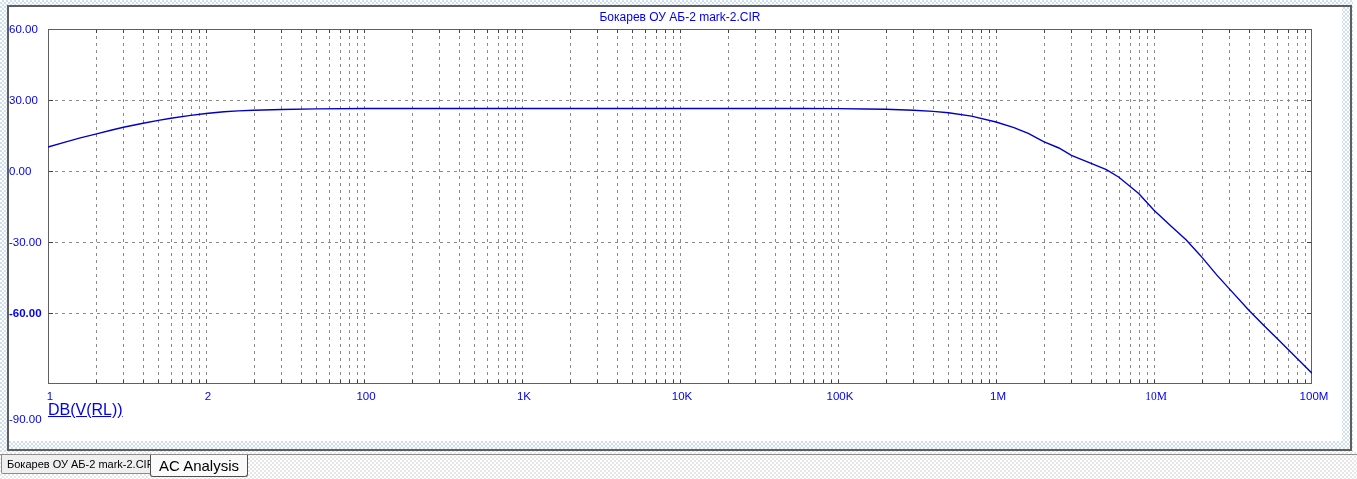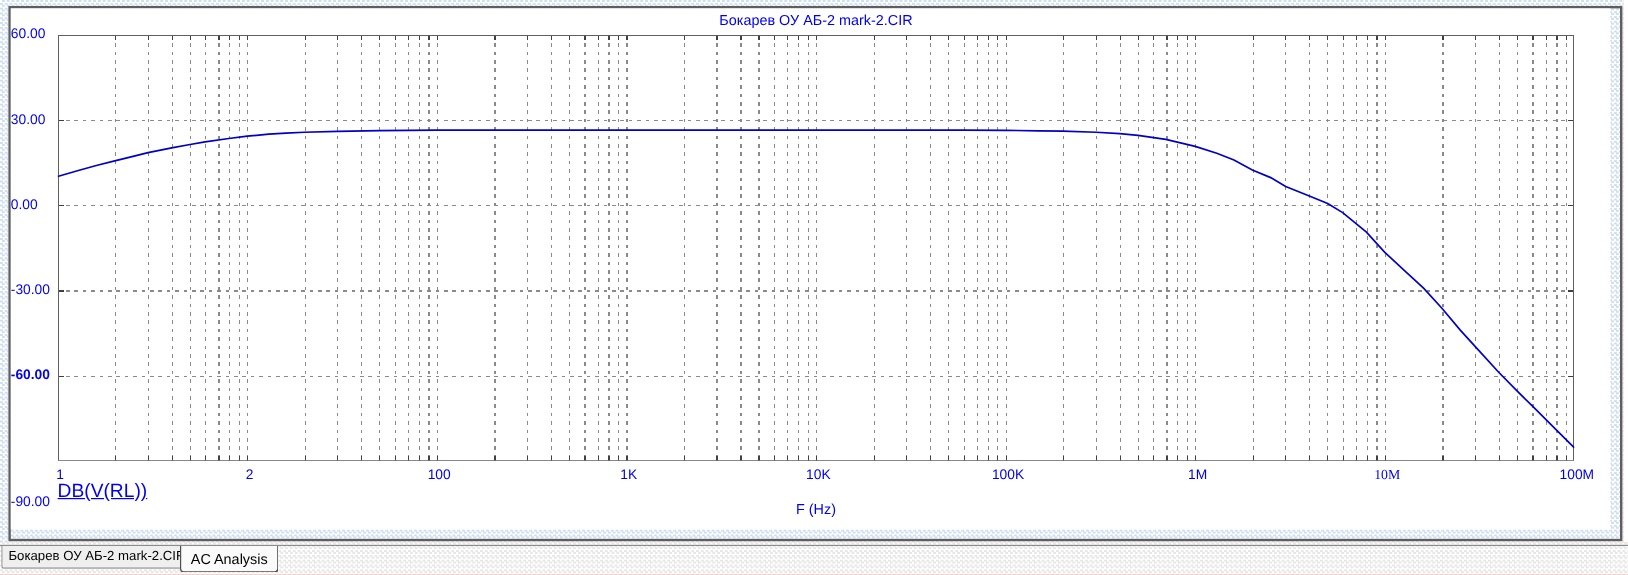--- a/index.html
+++ b/index.html
@@ -56,21 +56,21 @@
     font-size:11px;color:#000;white-space:nowrap;
     display:flex;align-items:center;padding:0 5px;cursor:pointer;
   }
   #tab-schematic{
     left:1px;height:19px;background:#efefef;
     border:1px solid #8c8c8c;border-top:none;border-radius:0 0 2px 2px;
   }
   #tab-analysis{
     left:150px;height:22px;background:#fafafa;
     border:1px solid #4f4f4f;border-top:none;border-radius:0 0 3px 3px;
-    font-size:12px;padding:0 8px;
+    font-size:15px;padding:0 8px;
   }
 </style>
 </head>
 <body>
 
 <div id="screen">
   <div id="app-bg" class="checker-blue"></div>
   <div id="right-strip"></div>
 
   <div id="frame" class="checker-blue">
@@ -318,21 +318,20 @@
           <div class="xlab" style="left: 199px;">2</div>
           <div class="xlab" style="left: 357px;">100</div>
           <div class="xlab" style="left: 515px;">1K</div>
           <div class="xlab" style="left: 673px;">10K</div>
           <div class="xlab" style="left: 831px;">100K</div>
           <div class="xlab" style="left: 989px;">1M</div>
           <div class="xlab" style="left: 1147px; font-family: Liberation Serif, serif;">10M</div>
           <div class="xlab" style="left: 1305px;">100M</div>
         </div>
       <div id="trace-label">DB(V(RL))</div>
-      <div id="x-axis-title">F (Hz)</div>
     </div>
   </div>
 
   <div id="tabbar" class="checker-gray">
     <div id="tabbar-line"></div>
     <div id="tab-schematic" class="tab">
       <span>Бокарев ОУ АБ-2 mark-2.CIR</span>
     </div>
     <div id="tab-analysis" class="tab">
       <span>AC Analysis</span>

